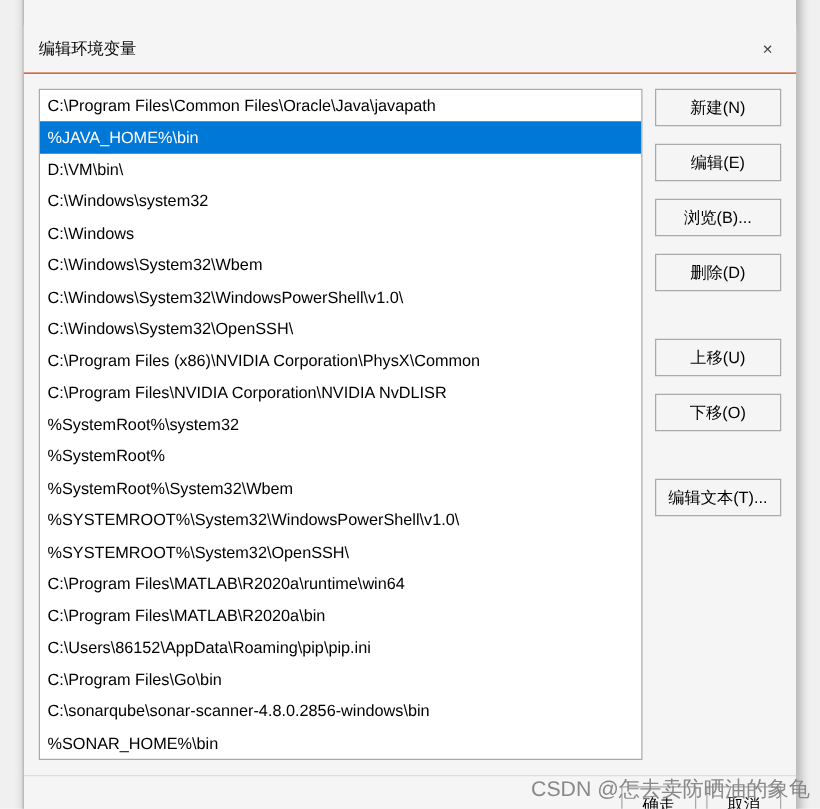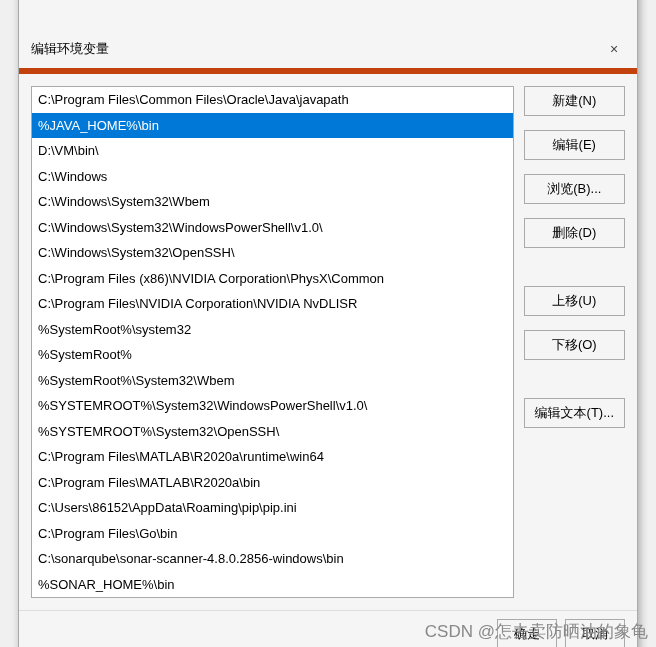--- a/index.html
+++ b/index.html
@@ -27,21 +27,21 @@
       display: flex;
       flex-direction: column;
     }
 
     .title-bar {
       background: #f5f5f5;
       padding: 8px 12px;
       display: flex;
       justify-content: space-between;
       align-items: center;
-      border-bottom: 6px solid #c2410c;
+      border-bottom: 1px solid #c2410c;
       user-select: none;
       margin-top: 40px;
     }
 
     .title-bar-text {
       font-size: 13px;
       color: #000;
     }
 
     .close-btn {
@@ -145,20 +145,21 @@
   <div class="title-bar">
     <span class="title-bar-text">编辑环境变量</span>
     <button class="close-btn">×</button>
   </div>
 
   <div class="dialog-body">
     <div class="list-container" id="envList">
     <div class="list-item">C:\Program Files\Common Files\Oracle\Java\javapath</div>
         <div class="list-item selected">%JAVA_HOME%\bin</div>
         <div class="list-item">D:\VM\bin\</div>
+        <div class="list-item">C:\Windows\system32</div>
         <div class="list-item">C:\Windows</div>
         <div class="list-item">C:\Windows\System32\Wbem</div>
         <div class="list-item">C:\Windows\System32\WindowsPowerShell\v1.0\</div>
         <div class="list-item">C:\Windows\System32\OpenSSH\</div>
         <div class="list-item">C:\Program Files (x86)\NVIDIA Corporation\PhysX\Common</div>
         <div class="list-item">C:\Program Files\NVIDIA Corporation\NVIDIA NvDLISR</div>
         <div class="list-item">%SystemRoot%\system32</div>
         <div class="list-item">%SystemRoot%</div>
         <div class="list-item">%SystemRoot%\System32\Wbem</div>
         <div class="list-item">%SYSTEMROOT%\System32\WindowsPowerShell\v1.0\</div>

